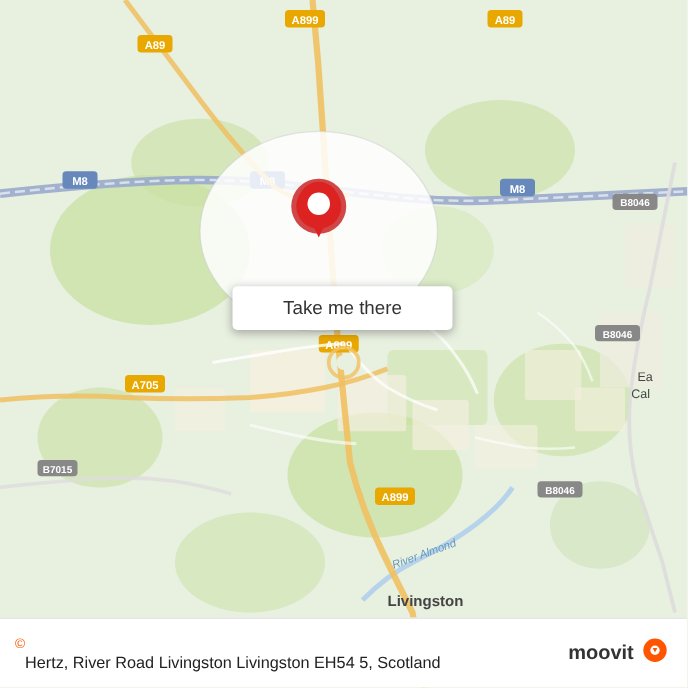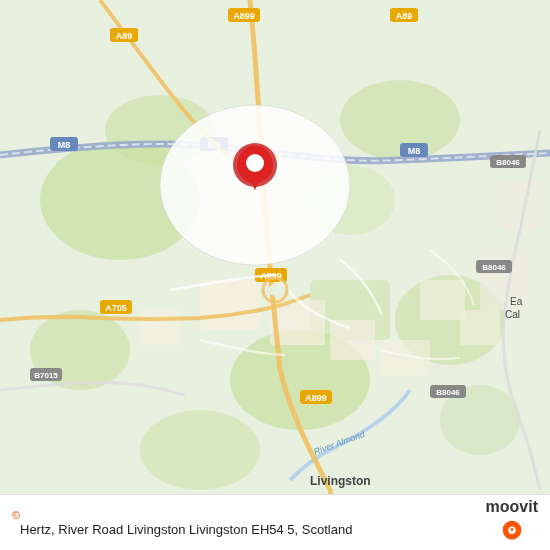--- a/index.html
+++ b/index.html
@@ -51,21 +51,20 @@
       font-size: 13px;
       color: #222;
       flex: 1;
       margin: 0 8px;
     }
 
     #moovit-logo {
       display: flex;
       align-items: center;
       gap: 3px;
-      flex-direction: column;
     }
 
     #moovit-logo .logo-text {
       font-size: 16px;
       font-weight: bold;
       color: #333;
     }
 
     #moovit-logo .logo-icon {
       width: 28px;
@@ -209,20 +208,21 @@
 
       <circle cx="25" cy="25" r="22" fill="#cc3333" opacity="0.9"></circle>
       <circle cx="25" cy="25" r="18" fill="#dd2222"></circle>
 
       <path d="M 25 50 Q 20 38 13 32 A 16 16 0 1 1 37 32 Q 30 38 25 50 Z" fill="#dd2222"></path>
 
       <circle cx="25" cy="23" r="9" fill="white"></circle>
     </svg>
   </div>
 
+  <button id="take-me-there-btn">Take me there</button>
 
   <div id="bottom-panel">
     <div style="flex:1; display:flex; flex-direction:column; gap:1px;">
       <div id="attribution">
         <span style="color:#ff5500; font-size:11px;">©</span>
       </div>
       <div id="address-text">
         <span>Hertz, River Road Livingston Livingston EH54 5,</span>
         <span>Scotland</span>
       </div>

